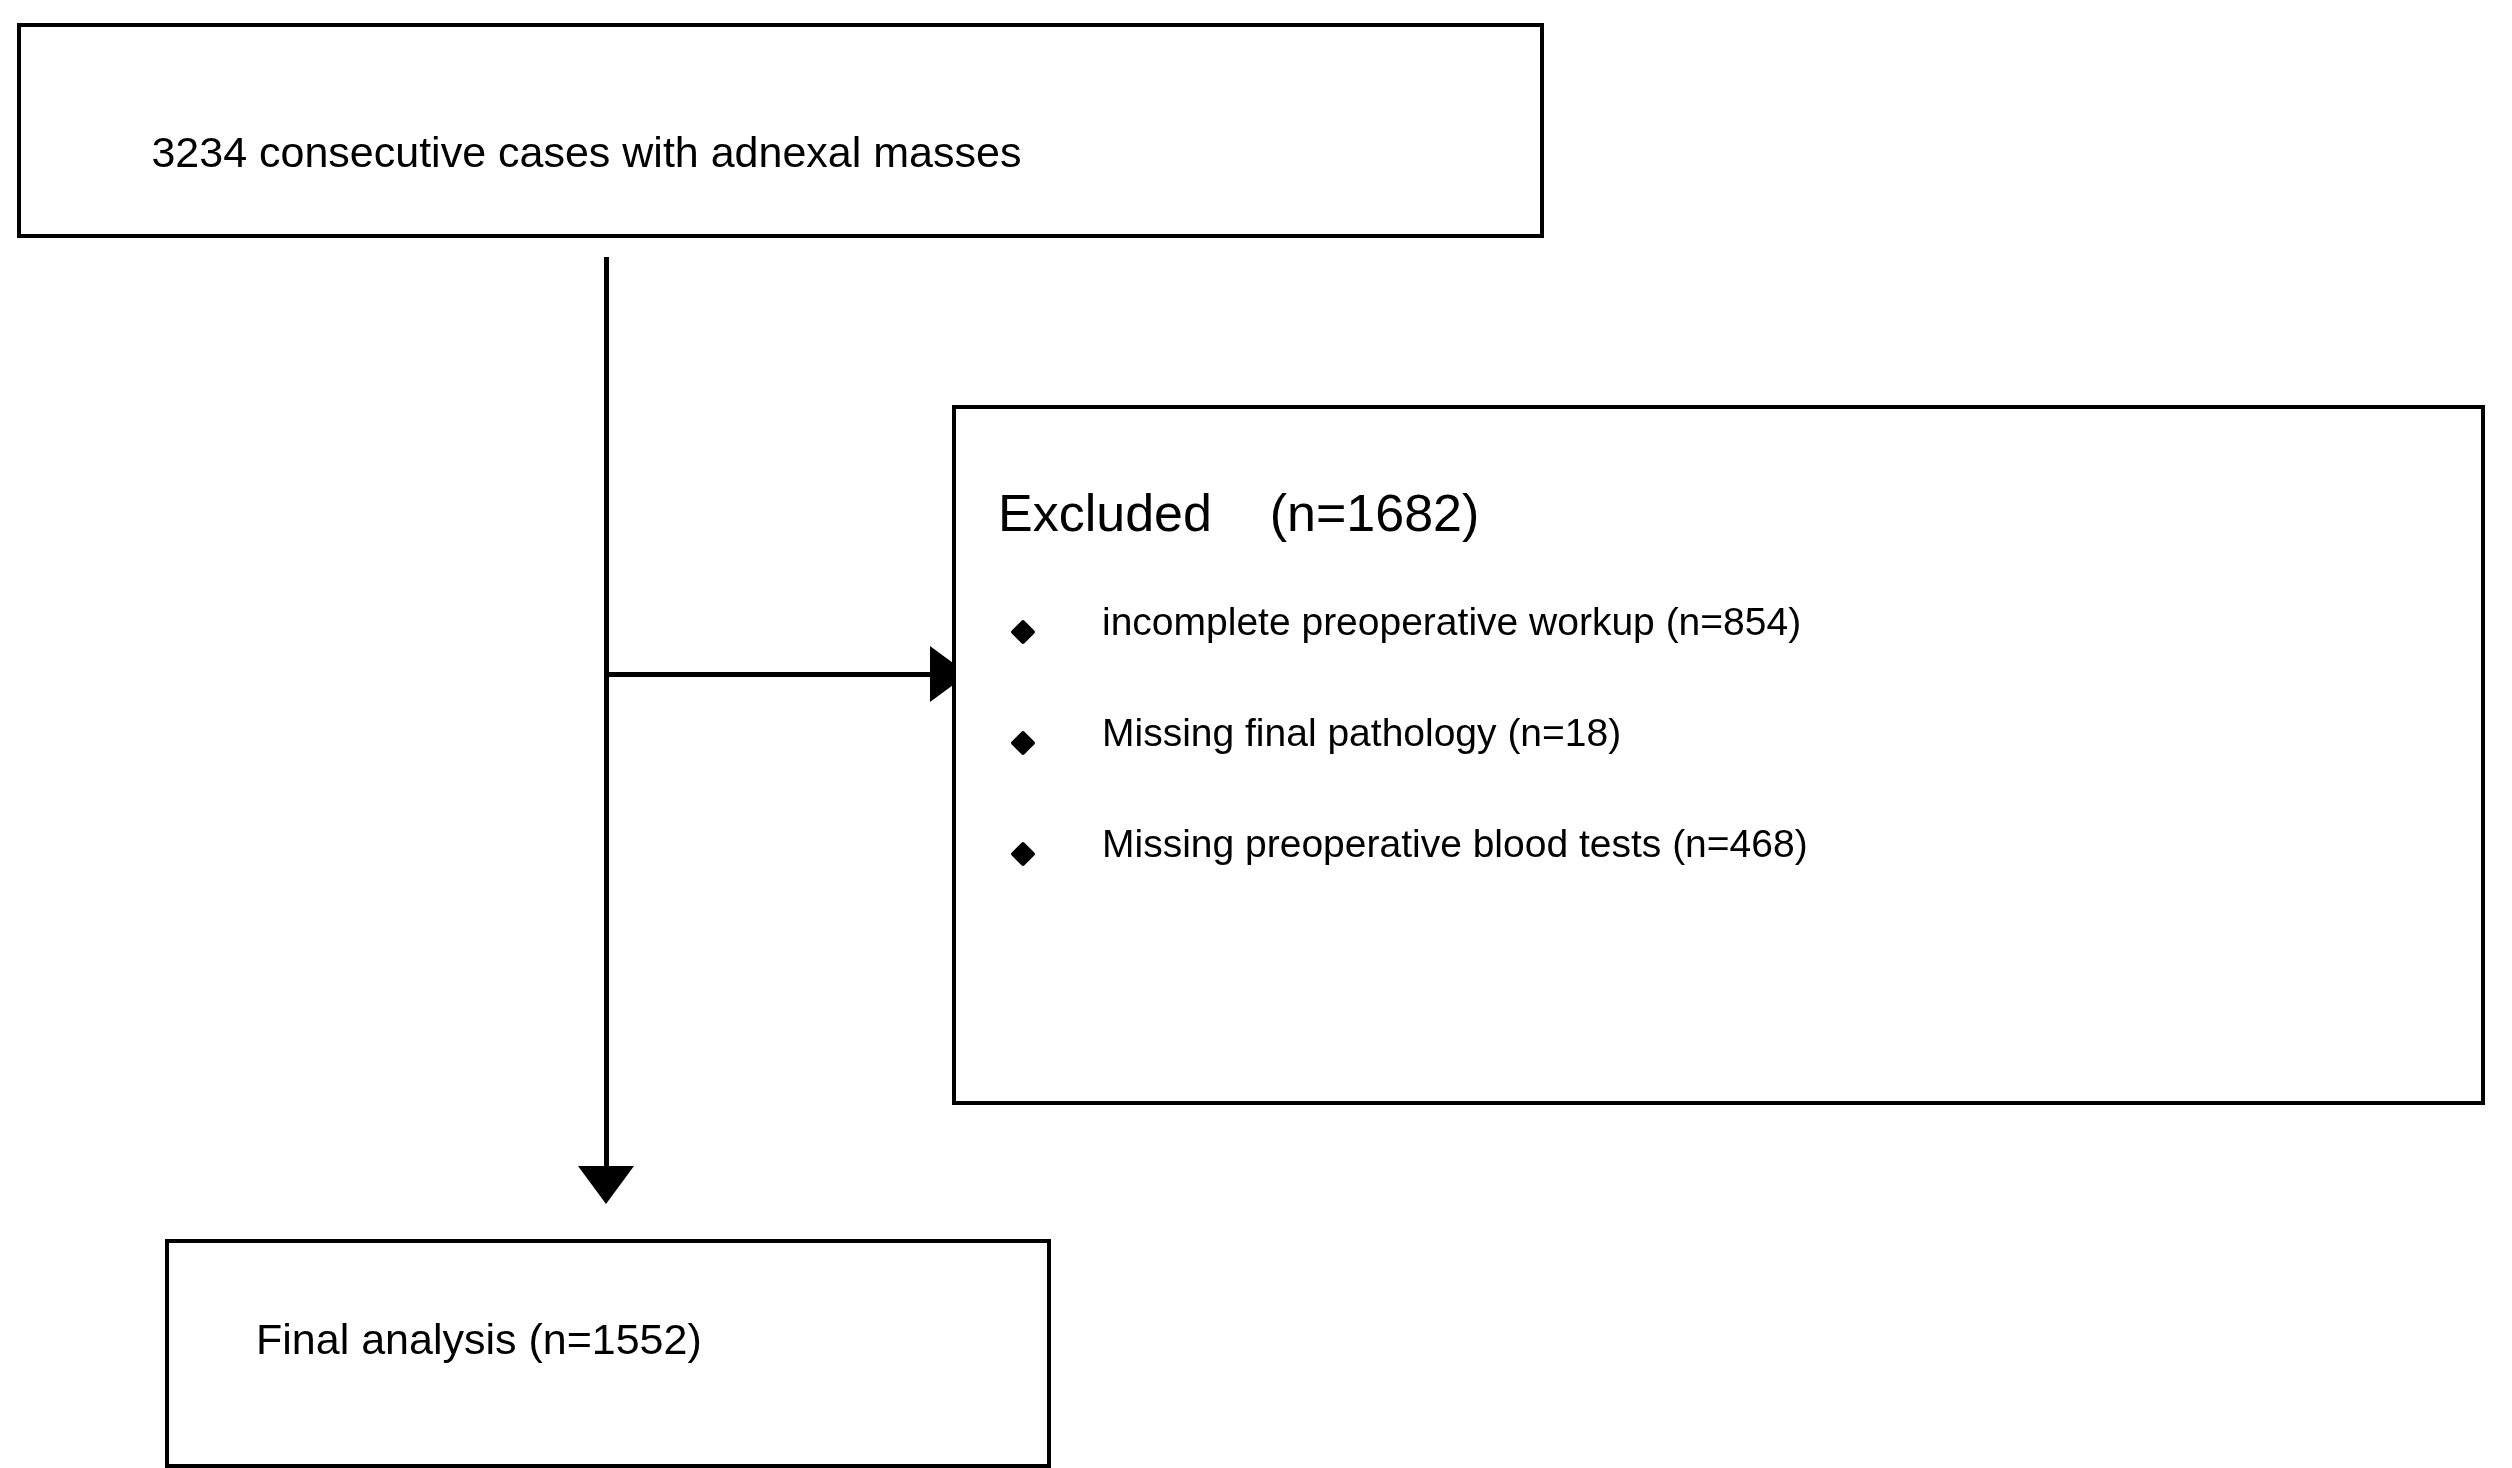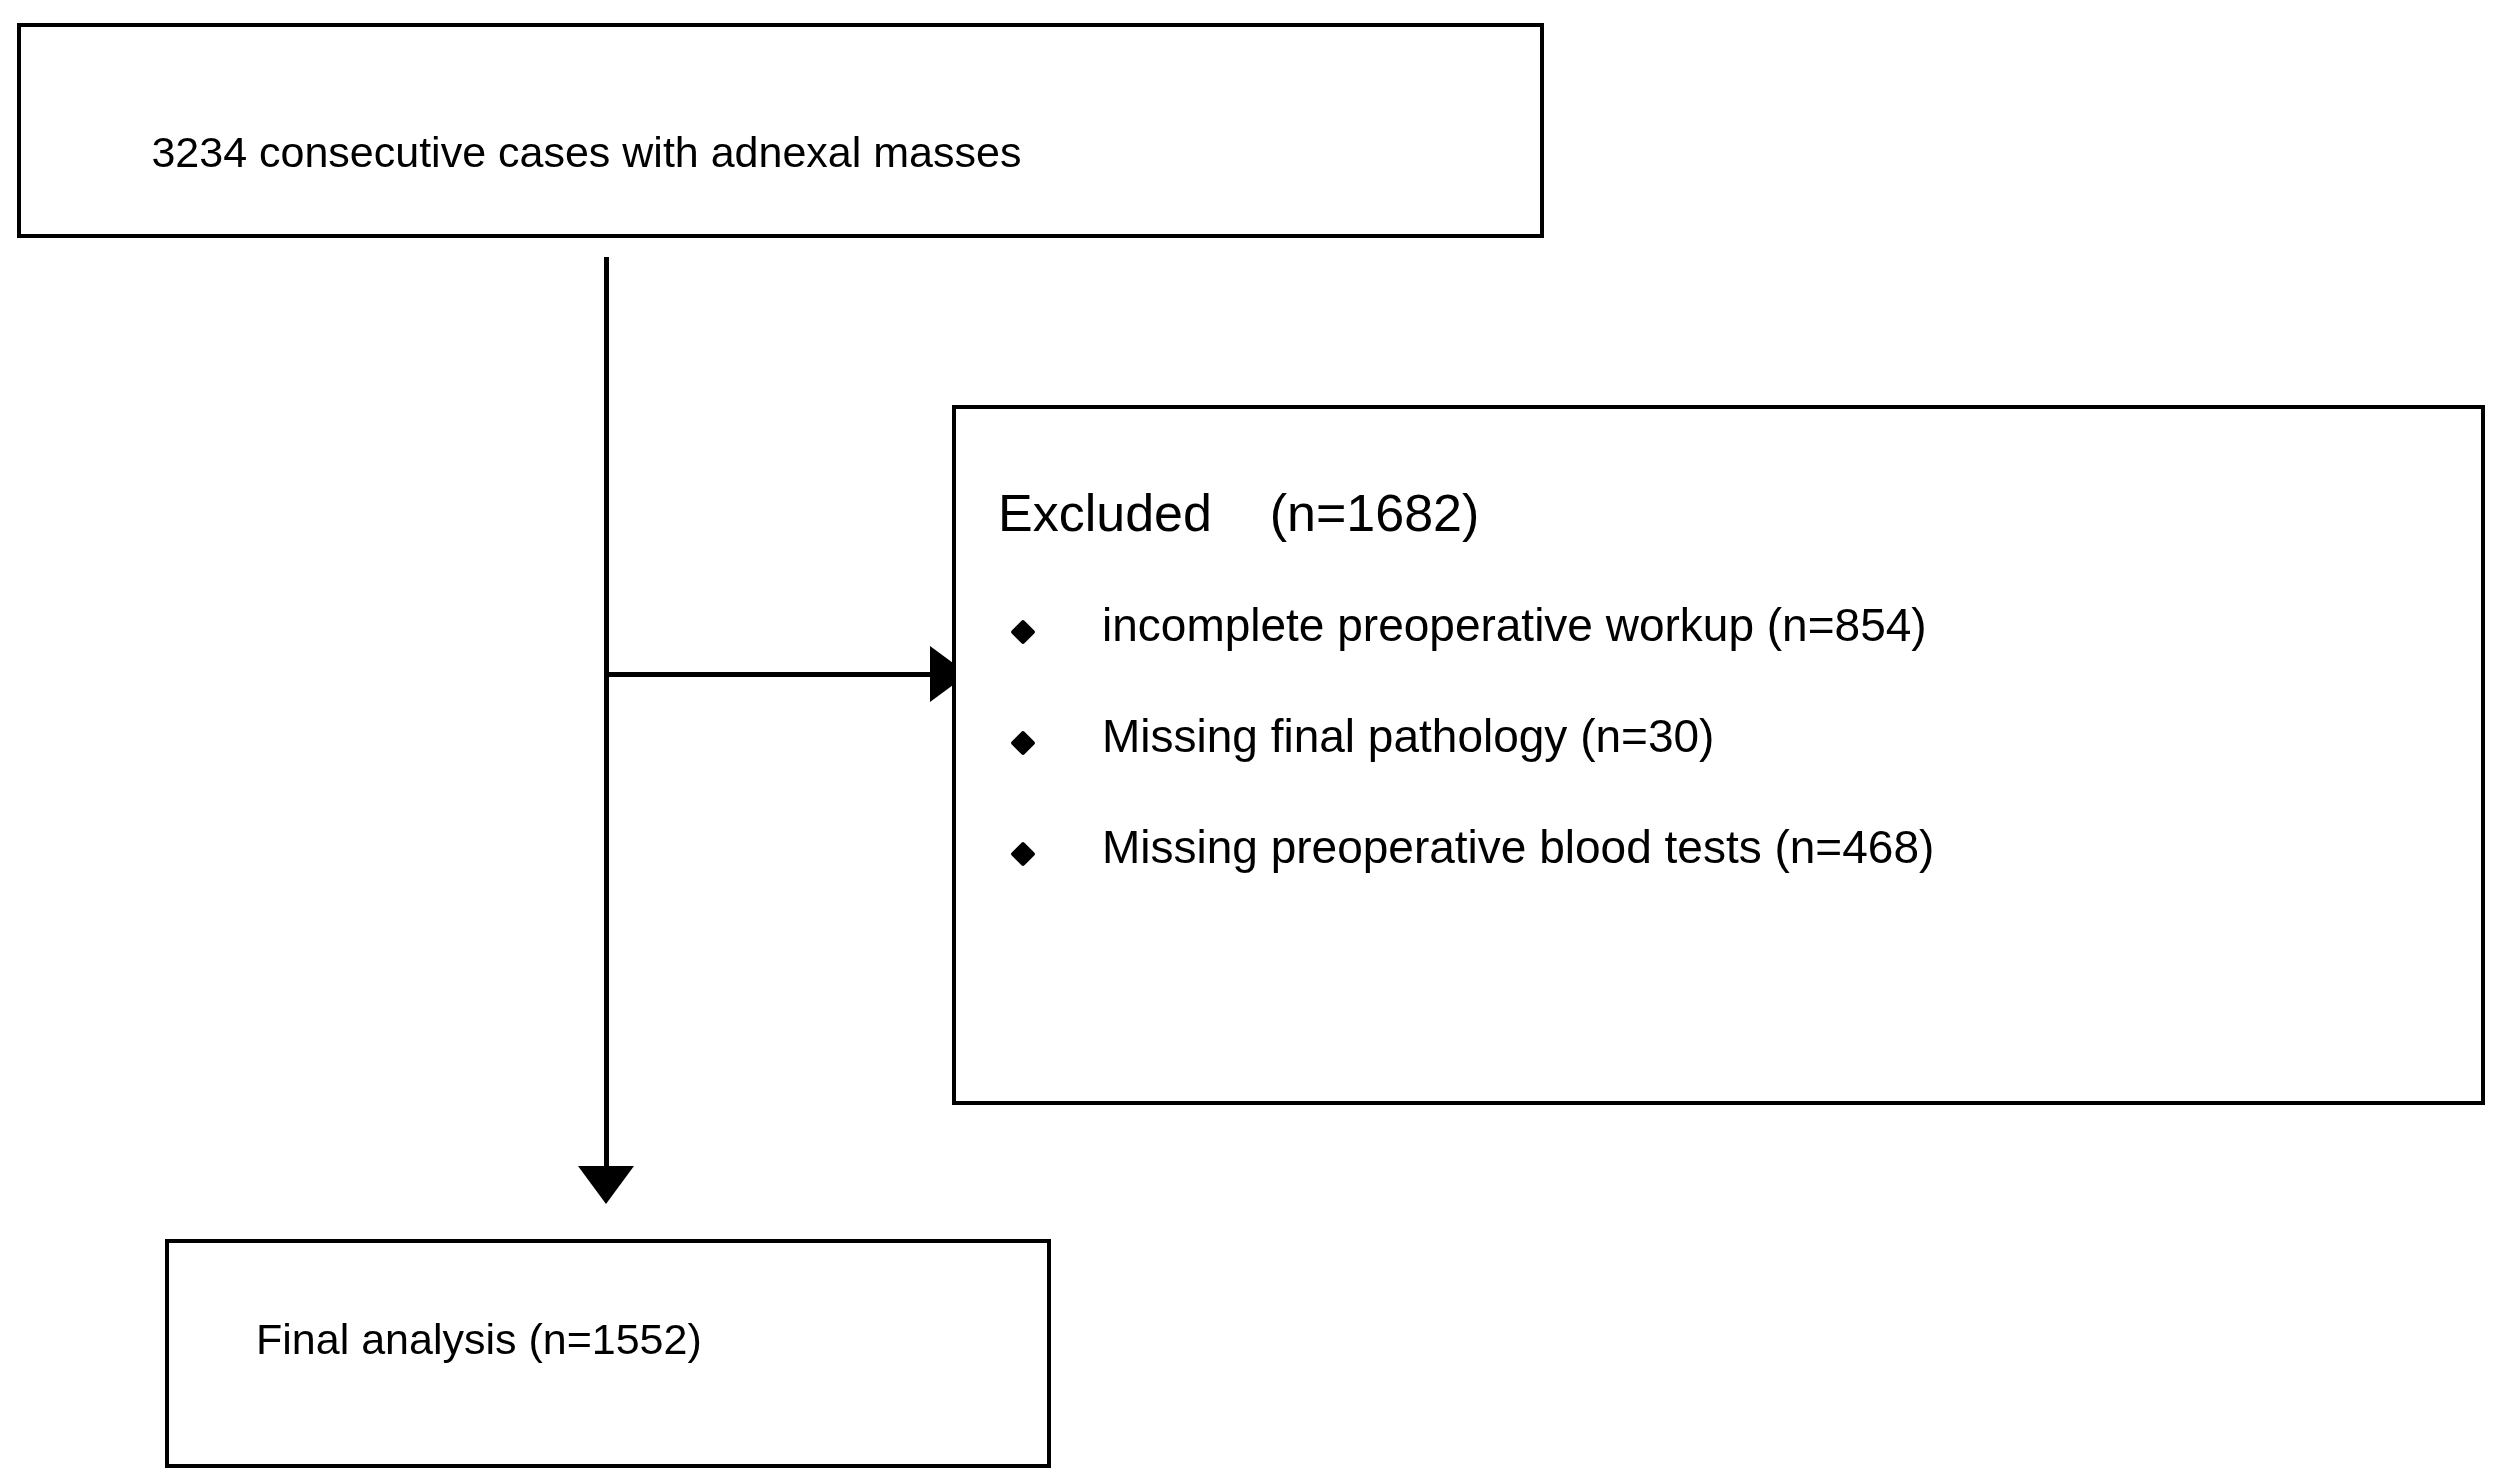--- a/index.html
+++ b/index.html
@@ -86,21 +86,21 @@
     height: 18px;
     background: #000000;
     transform: rotate(45deg);
     border-radius: 2.1px;
   }
   .bullet-label {
     position: absolute;
     left: 104px;
     top: 7px;
     color: #000000;
-    font-size: 46px;
+    font-size: 39px;
     line-height: 1;
     white-space: pre;
   }
 
   
   .connector {
     position: absolute;
     background: #000000;
   }
   #trunk-vertical {
@@ -156,21 +156,21 @@
 
     <div id="excluded-list">
 
       <div class="bullet-row">
         <span class="bullet-marker"></span>
         <span class="bullet-label">incomplete preoperative workup (n=854)</span>
       </div>
 
       <div class="bullet-row">
         <span class="bullet-marker"></span>
-        <span class="bullet-label">Missing final pathology (n=30)</span>
+        <span class="bullet-label">Missing final pathology (n=18)</span>
       </div>
 
       <div class="bullet-row">
         <span class="bullet-marker"></span>
         <span class="bullet-label">Missing preoperative blood tests (n=468)</span>
       </div>
 
     </div>
   </div>
 

